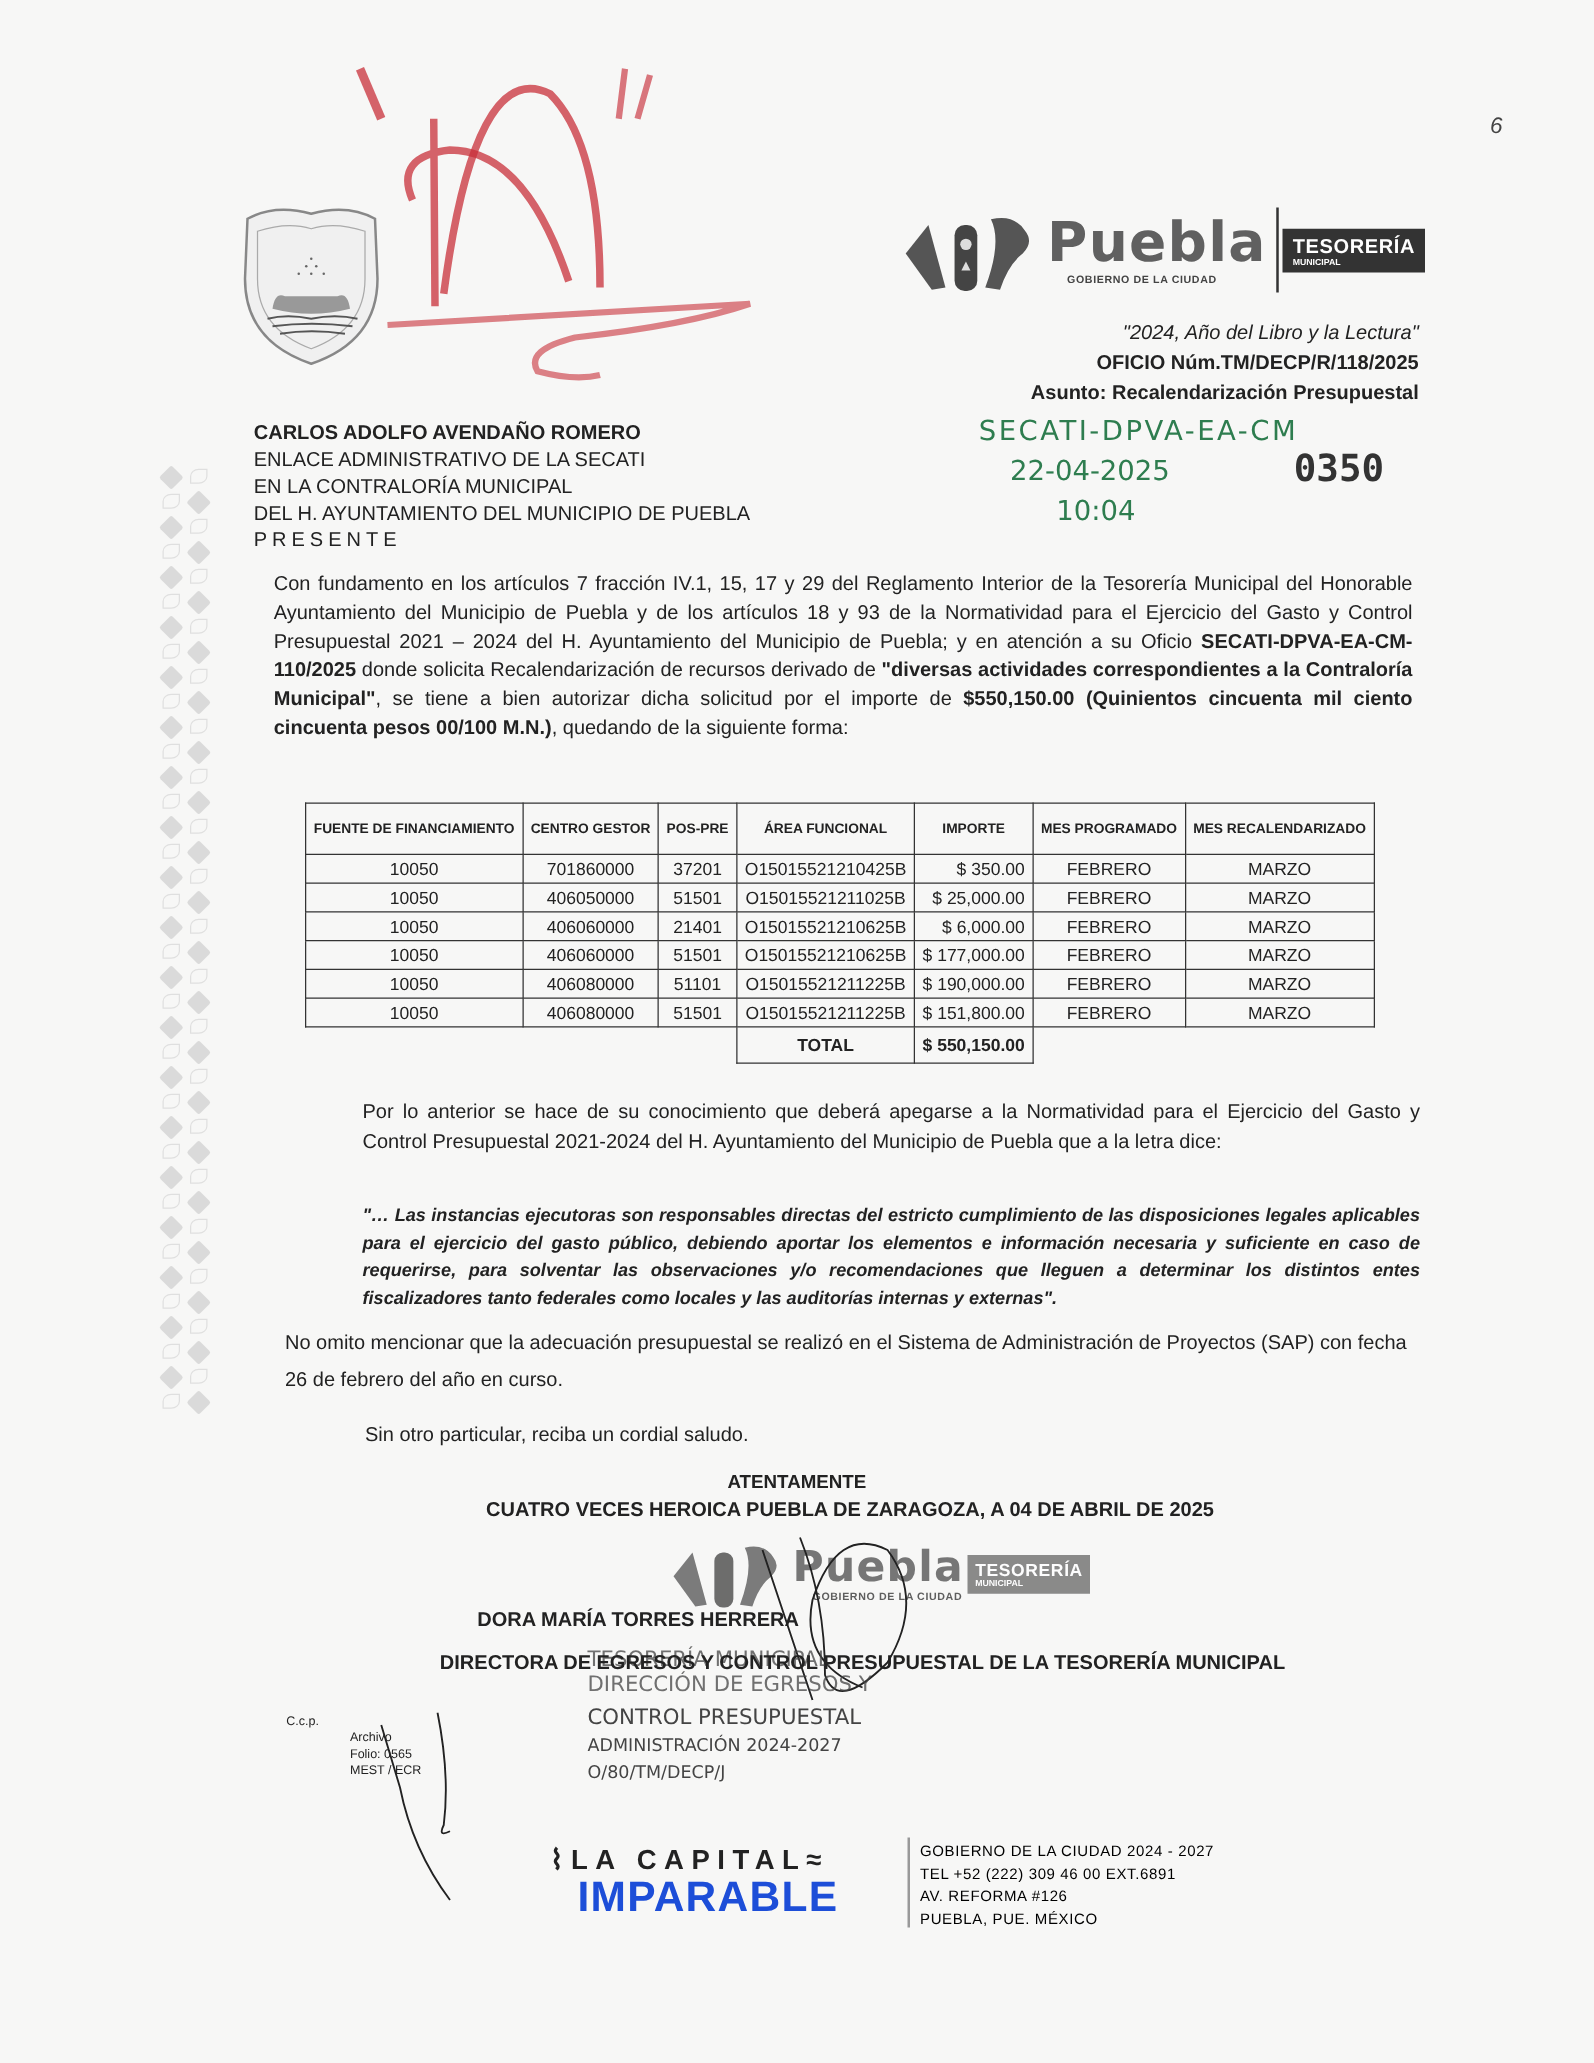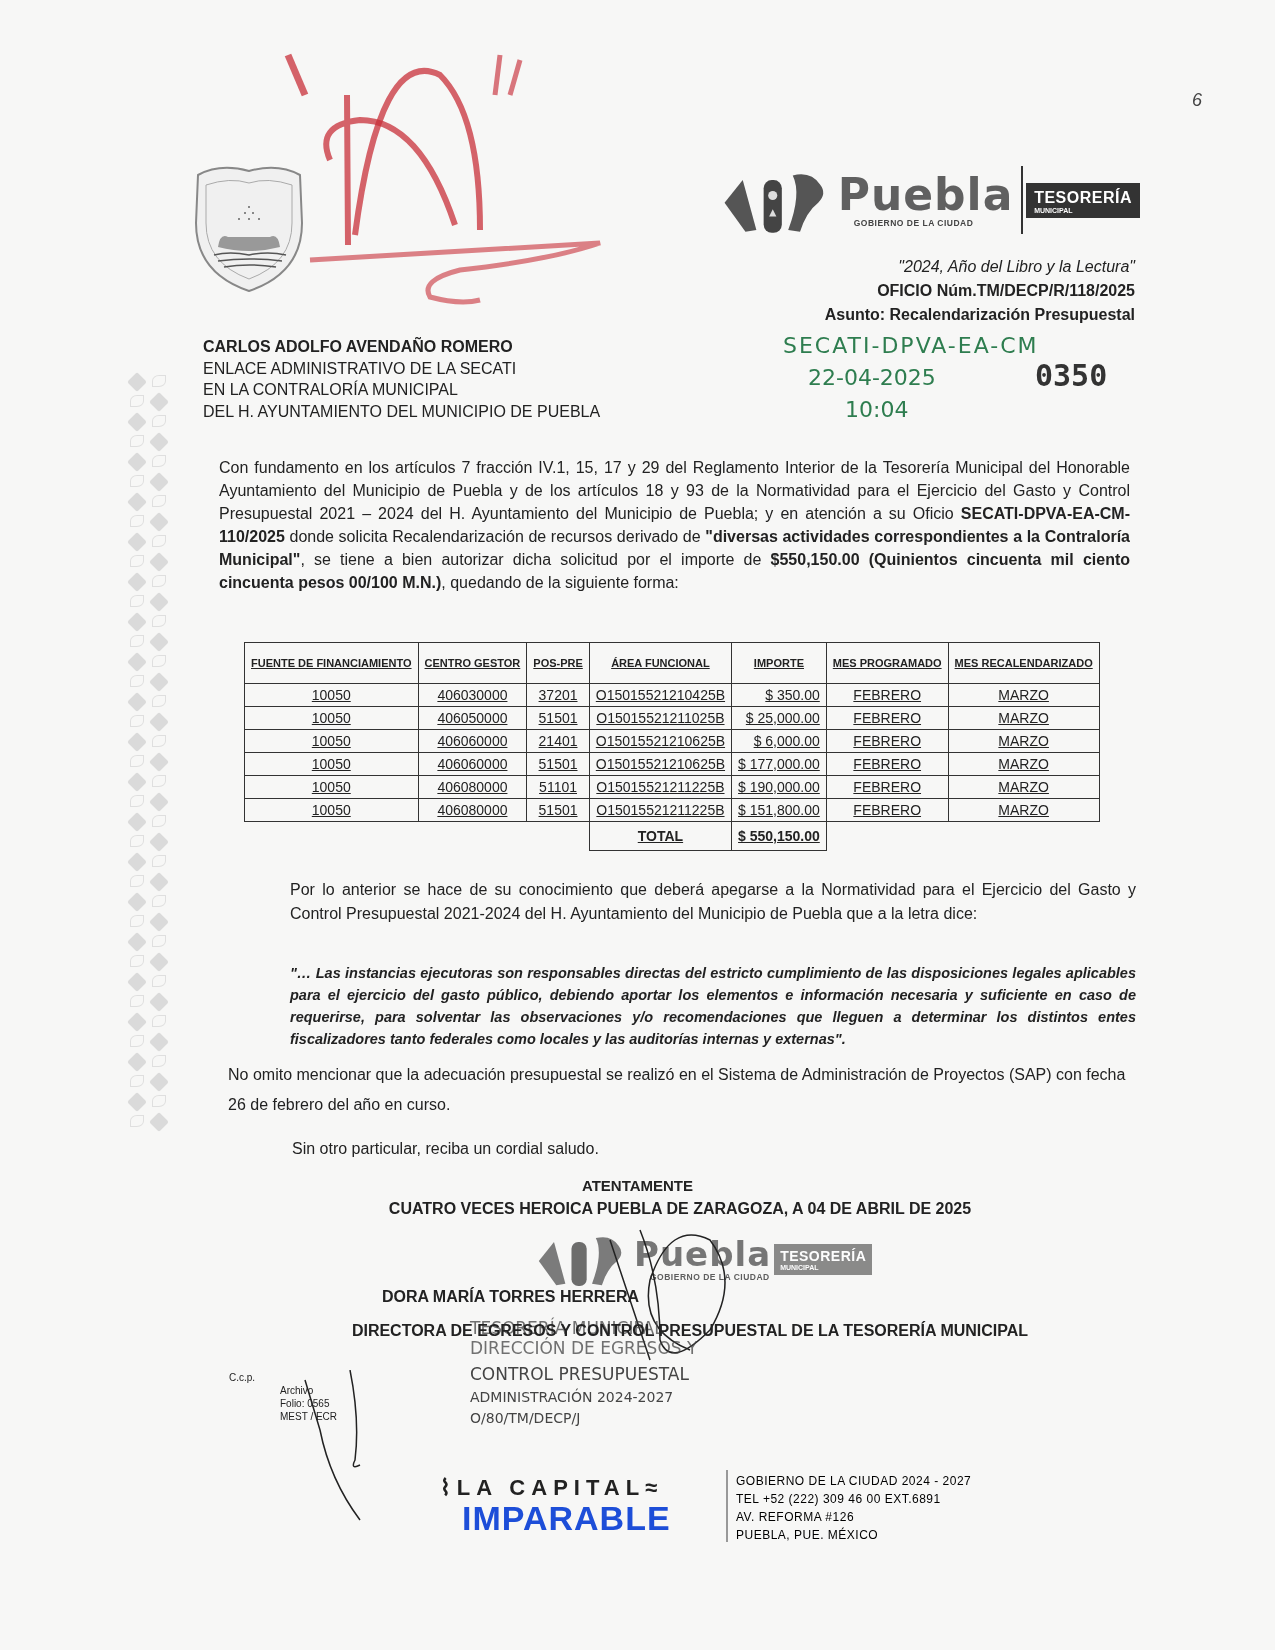--- a/index.html
+++ b/index.html
@@ -42,21 +42,21 @@
   .pagemark { left: 1192px; top: 90px; font-size: 18px; color: #444; font-style: italic; }
 
   .addressee { left: 203px; top: 336px; font-size: 16px; line-height: 21.5px; }
   .addressee .name { font-weight: bold; }
   .addressee .presente { letter-spacing: 4px; }
 
   .body-para { left: 219px; top: 456px; width: 911px; font-size: 16px; line-height: 23px; text-align: justify; }
   .bold { font-weight: bold; }
 
   table.budget { position: absolute; left: 244px; top: 642px; border-collapse: collapse; font-size: 14px; }
-  table.budget th, table.budget td { border: 1.5px solid #333; padding: 1px 6px; text-align: center; height: 20px; text-decoration: underline; }
+  table.budget th, table.budget td { border: 1.5px solid #333; padding: 1px 6px; text-align: center; height: 20px; }
   table.budget th { font-size: 11px; font-weight: bold; line-height: 13px; height: 38px; }
   table.budget td.amt { text-align: right; }
   table.budget tr.total td.blank { border: none; }
   table.budget tr.total td.lbl, table.budget tr.total td.tot { font-weight: bold; height: 26px; }
   table.budget tr.total td.tot { text-align: right; }
 
   .para2 { left: 224px; top: 878px; width: 912px; font-size: 16px; line-height: 24px; text-align: justify; }
   .para2 .indent { padding-left: 66px; }
   .quote { left: 224px; top: 962px; width: 912px; font-size: 14.5px; line-height: 22px; font-style: italic; font-weight: bold; text-align: justify; }
   .quote .indent { padding-left: 66px; }
@@ -299,20 +299,21 @@
   <div class="l2">22-04-2025</div>
   <div class="l3">10:04</div>
 </div>
 <div class="abs folio-num">0350</div>
 
 <div class="abs addressee">
   <div class="name">CARLOS ADOLFO AVENDAÑO ROMERO</div>
   <div>ENLACE ADMINISTRATIVO DE LA SECATI</div>
   <div>EN LA CONTRALORÍA MUNICIPAL</div>
   <div>DEL H. AYUNTAMIENTO DEL MUNICIPIO DE PUEBLA</div>
+  <div class="presente">PRESENTE</div>
 </div>
 
 <div class="abs body-para">
   <span>Con fundamento en los artículos 7 fracción IV.1, 15, 17 y 29 del Reglamento Interior de la Tesorería Municipal del Honorable Ayuntamiento del Municipio de Puebla y de los artículos 18 y 93 de la Normatividad para el Ejercicio del Gasto y Control Presupuestal 2021 – 2024 del H. Ayuntamiento del Municipio de Puebla; y en atención a su Oficio </span><span class="bold">SECATI-DPVA-EA-CM-110/2025</span><span> donde solicita Recalendarización de recursos derivado de </span><span class="bold">"diversas actividades correspondientes a la Contraloría Municipal"</span><span>, se tiene a bien autorizar dicha solicitud por el importe de </span><span class="bold">$550,150.00 (Quinientos cincuenta mil ciento cincuenta pesos 00/100 M.N.)</span><span>, quedando de la siguiente forma:</span>
 </div>
 
 <table class="budget">
   <thead>
     <tr id="thead-row">
         <th>FUENTE DE FINANCIAMIENTO</th>
@@ -320,21 +321,21 @@
         <th>POS-PRE</th>
         <th>ÁREA FUNCIONAL</th>
         <th>IMPORTE</th>
         <th>MES PROGRAMADO</th>
         <th>MES RECALENDARIZADO</th>
       </tr>
   </thead>
   <tbody id="tbody">
       <tr>
         <td>10050</td>
-        <td>406030000</td>
+        <td>701860000</td>
         <td>37201</td>
         <td>O15015521210425B</td>
         <td class="amt">$ 350.00</td>
         <td>FEBRERO</td>
         <td>MARZO</td>
       </tr>
       <tr>
         <td>10050</td>
         <td>406050000</td>
         <td>51501</td>

